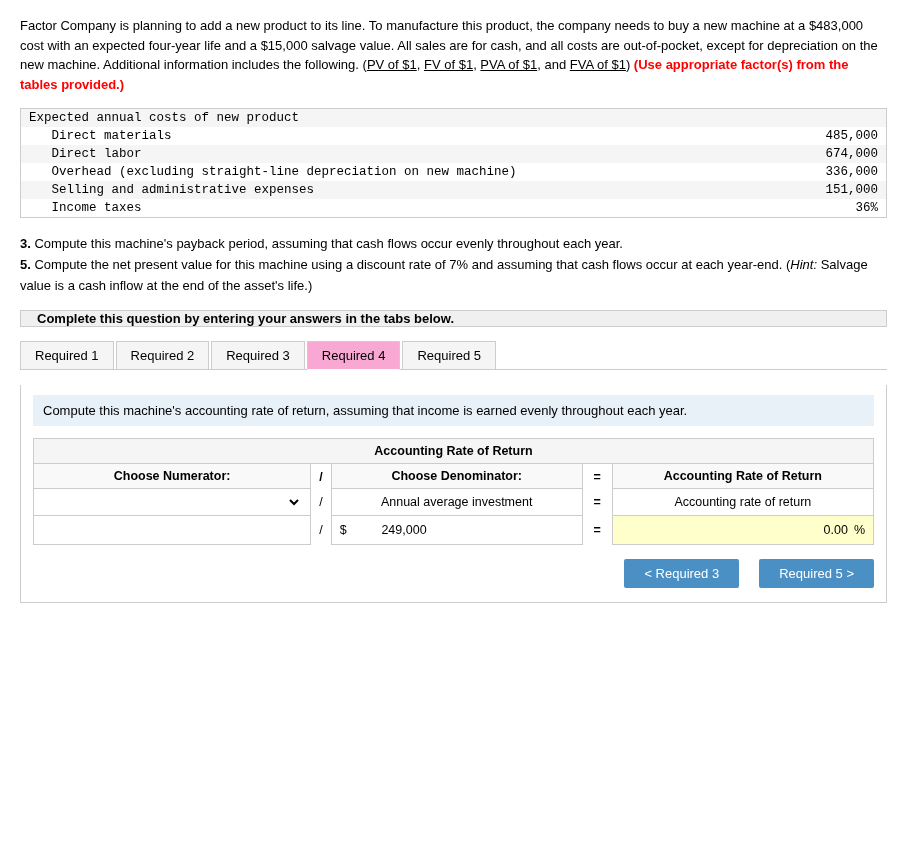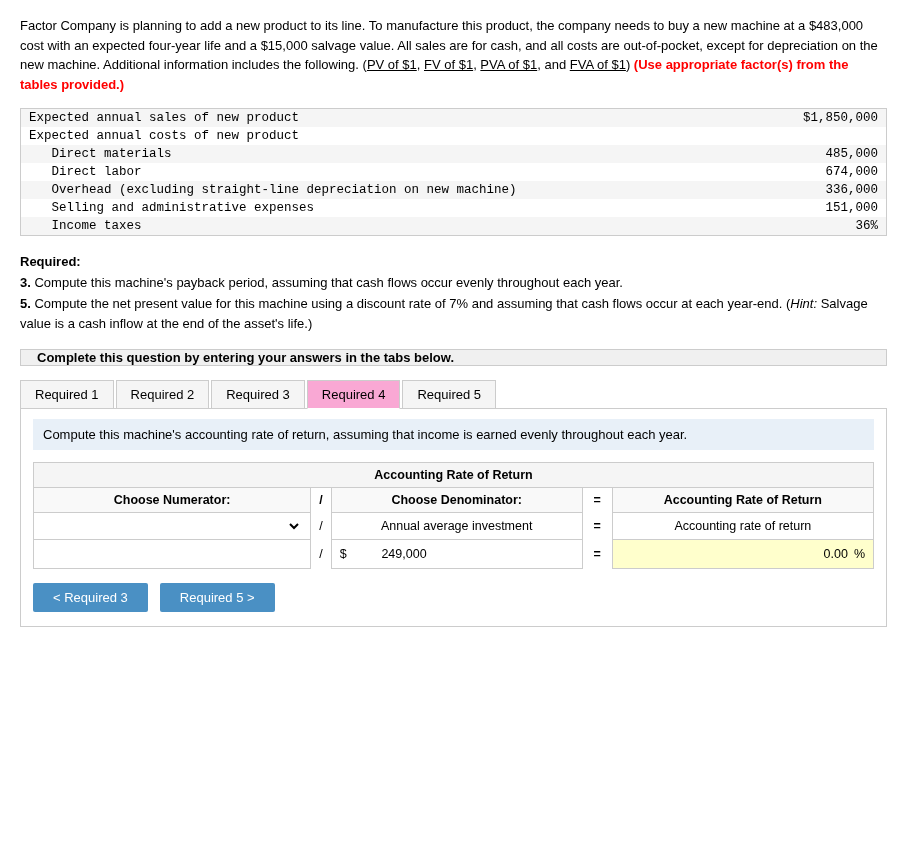--- a/index.html
+++ b/index.html
@@ -59,21 +59,21 @@
       background: #f0f0f0;
       border: 1px solid #ccc;
       padding: 0 16px;
       margin-bottom: 14px;
       font-size: 13px;
       font-weight: bold;
     }
     .tabs-container {
       display: flex;
       border-bottom: 1px solid #ccc;
-      margin-bottom: 0;
+      margin-bottom: 15px;
     }
     .tab {
       padding: 6px 14px;
       border: 1px solid #ccc;
       border-bottom: none;
       margin-right: 2px;
       cursor: pointer;
       background: #f5f5f5;
       font-size: 13px;
     }
@@ -154,22 +154,22 @@
     .dropdown-cell select {
       border: none;
       background: transparent;
       font-size: 12.5px;
       width: 100%;
       outline: none;
       cursor: pointer;
     }
     .nav-buttons {
       display: flex;
-      justify-content: flex-start;
-      gap: 12px;
+      justify-content: flex-end;
+      gap: 20px;
       margin-top: 10px;
     }
     .nav-btn {
       background: #4a90c4;
       color: #fff;
       border: none;
       padding: 7px 20px;
       font-size: 13px;
       cursor: pointer;
       border-radius: 2px;
@@ -195,24 +195,20 @@
     buy a new machine at a $483,000 cost with an expected four-year life and a $15,000 salvage value. All sales are
     for cash, and all costs are out-of-pocket, except for depreciation on the new machine. Additional information
     includes the following. (<a>PV of $1</a>, <a>FV of $1</a>, <a>PVA of $1</a>, and <a>FVA of $1</a>)
     <span class="bold-red">(Use appropriate factor(s) from the tables provided.)</span>
   </p>
 </div>
 
 <table class="data-table">
   <tbody>
     <tr>
-      <td>Expected annual sales of new product</td>
-      <td class="value-col">$1,850,000</td>
-    </tr>
-    <tr>
       <td>Expected annual costs of new product</td>
       <td class="value-col"></td>
     </tr>
     <tr>
       <td>&nbsp;&nbsp;&nbsp;Direct materials</td>
       <td class="value-col">485,000</td>
     </tr>
     <tr>
       <td>&nbsp;&nbsp;&nbsp;Direct labor</td>
       <td class="value-col">674,000</td>
@@ -226,21 +222,20 @@
       <td class="value-col">151,000</td>
     </tr>
     <tr>
       <td>&nbsp;&nbsp;&nbsp;Income taxes</td>
       <td class="value-col">36%</td>
     </tr>
   </tbody>
 </table>
 
 <div class="required-section">
-  <p><span class="req-title">Required:</span></p>
   <p><strong>3.</strong> Compute this machine's payback period, assuming that cash flows occur evenly throughout each year.</p>
   <p><strong>5.</strong> Compute the net present value for this machine using a discount rate of 7% and assuming that cash flows occur at each year-end. (<em>Hint:</em> Salvage value is a cash inflow at the end of the asset's life.)</p>
 </div>
 
 <div class="instruction-box">
   <span>Complete this question by entering your answers in the tabs below.</span>
 </div>
 
 <div class="tabs-container">
   <div class="tab">

